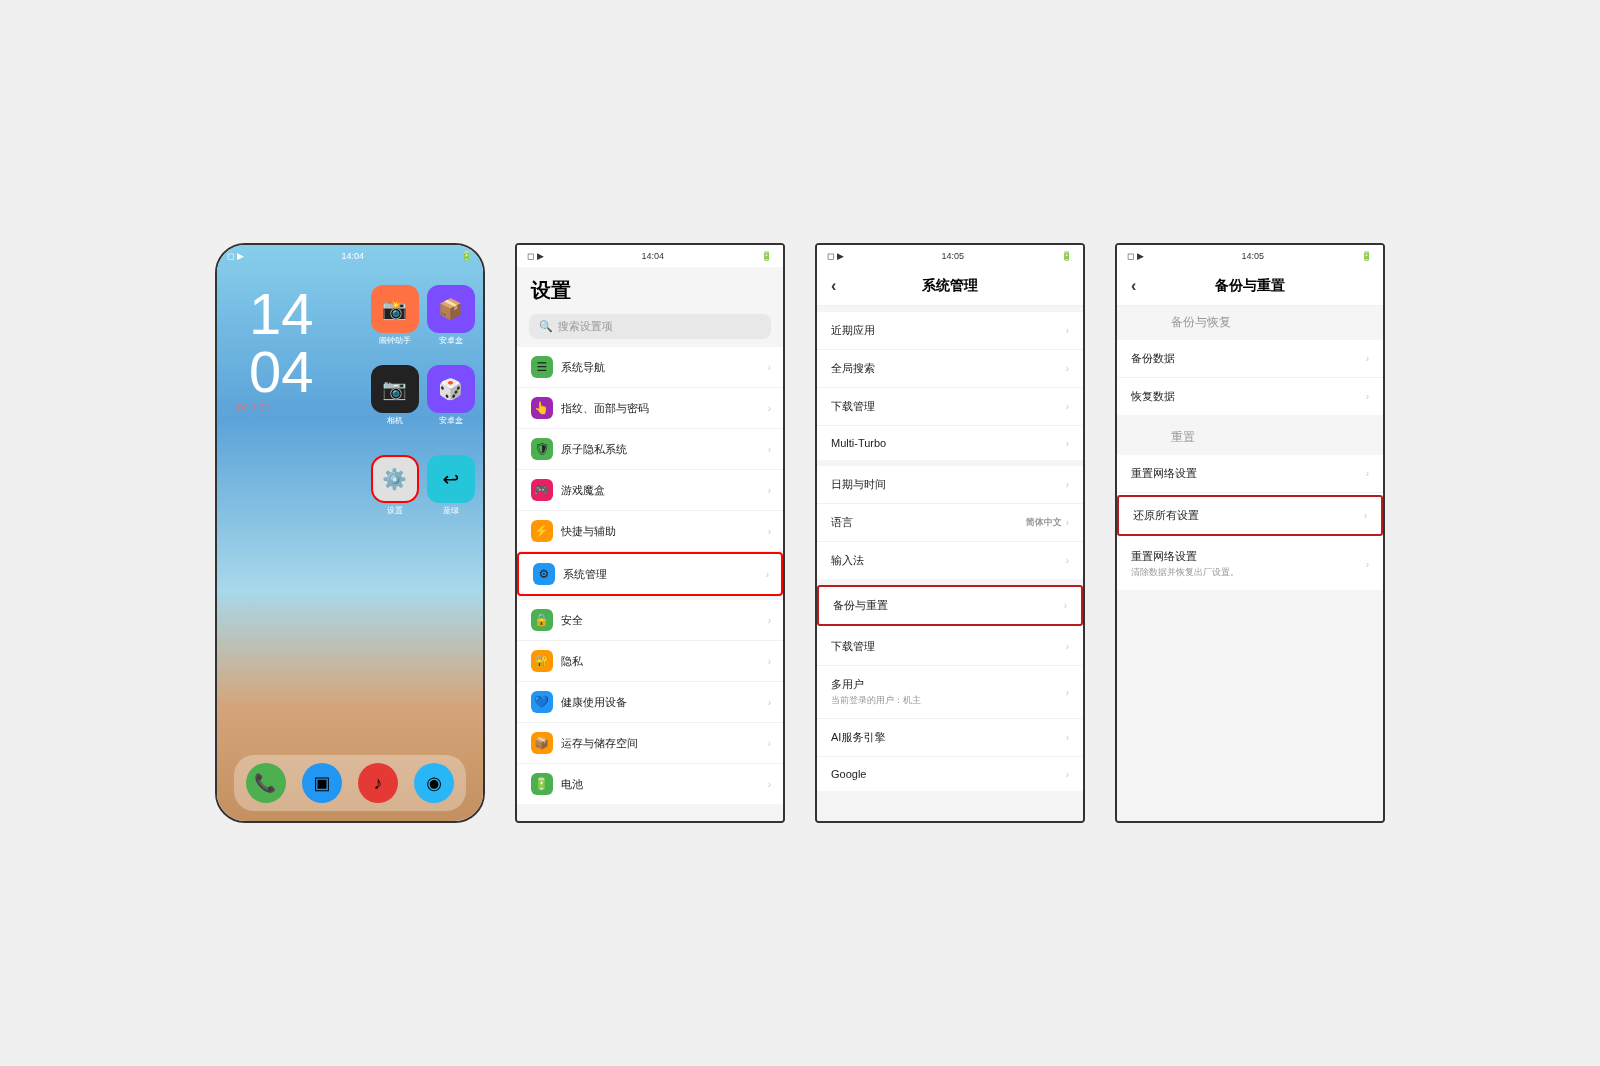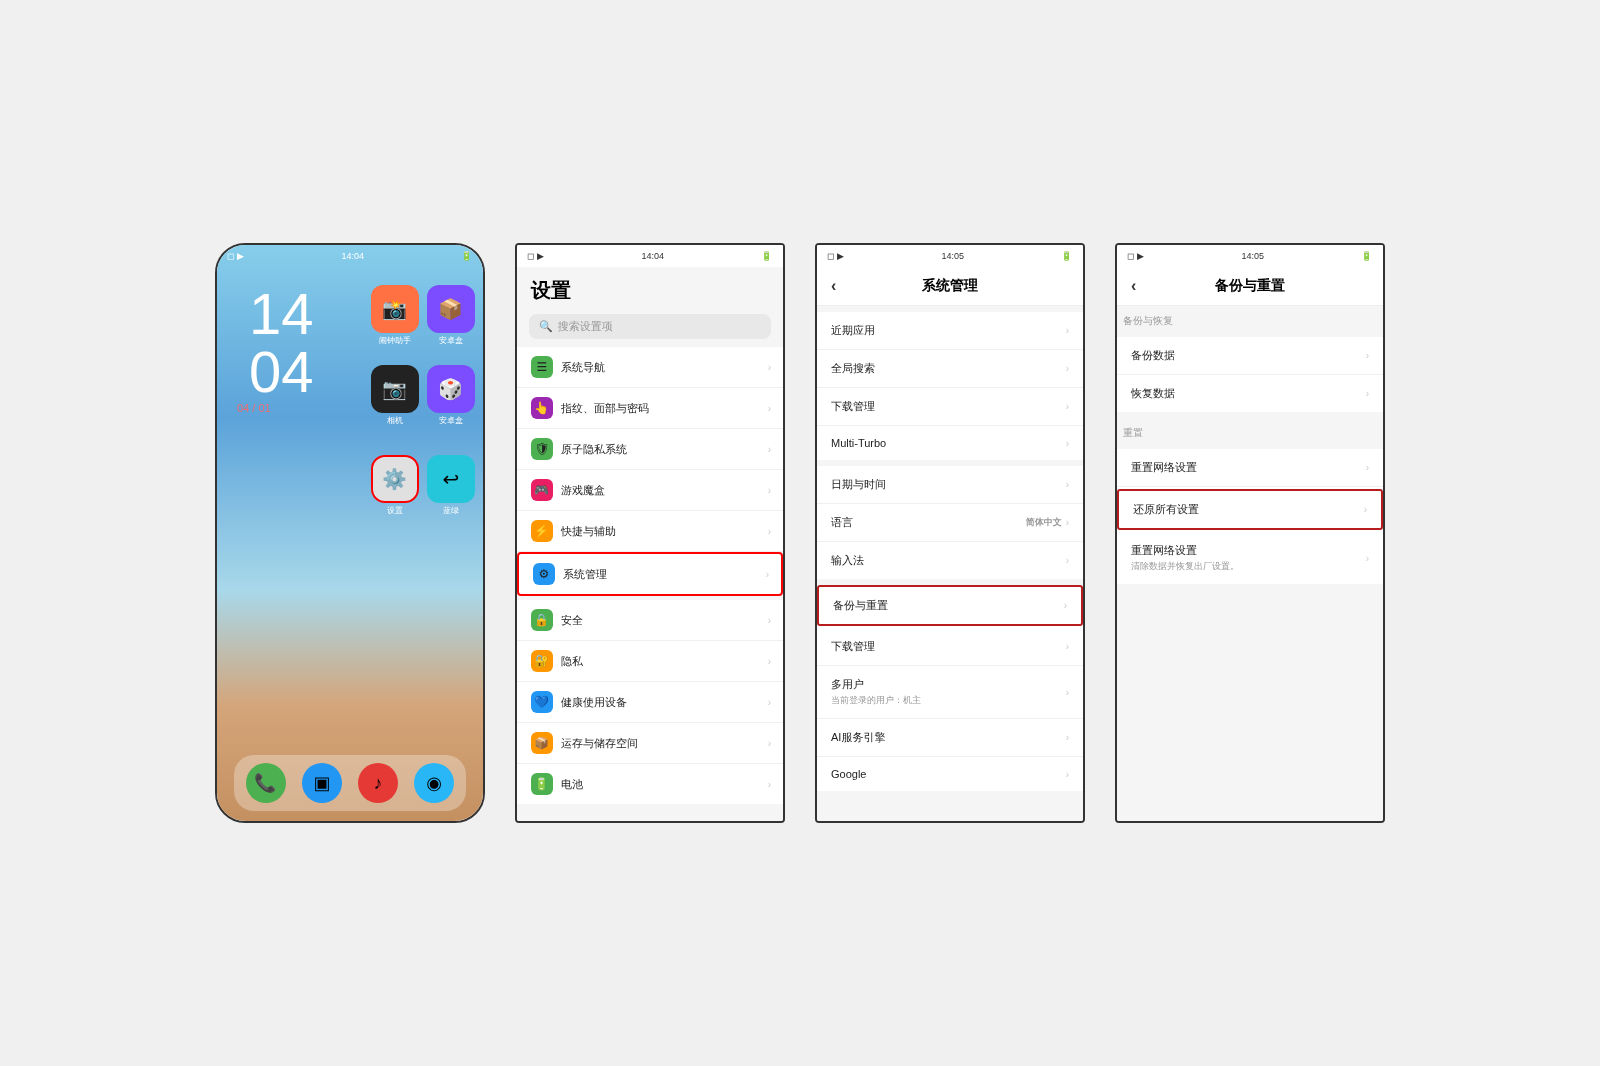--- a/index.html
+++ b/index.html
@@ -295,24 +295,25 @@
     }
 
     .list-item.highlighted-red {
       border: 2px solid #b91c1c;
       border-radius: 3px;
       margin: 2px 0;
     }
 
     
     .section-label {
-      font-size: 10px;
+      font-size: 12px;
       color: #999;
-      padding: 8px 6px 3px;
+      padding: 8px 20px 3px;
       background: #f5f5f5;
+      margin-left: 34px;
     }
   </style>
 </head>
 <body>
 
 <div class="phone-frame">
   <div class="home-screen">
 
     <div class="status-bar status-bar-home">
       <span>◻ ▶</span>

